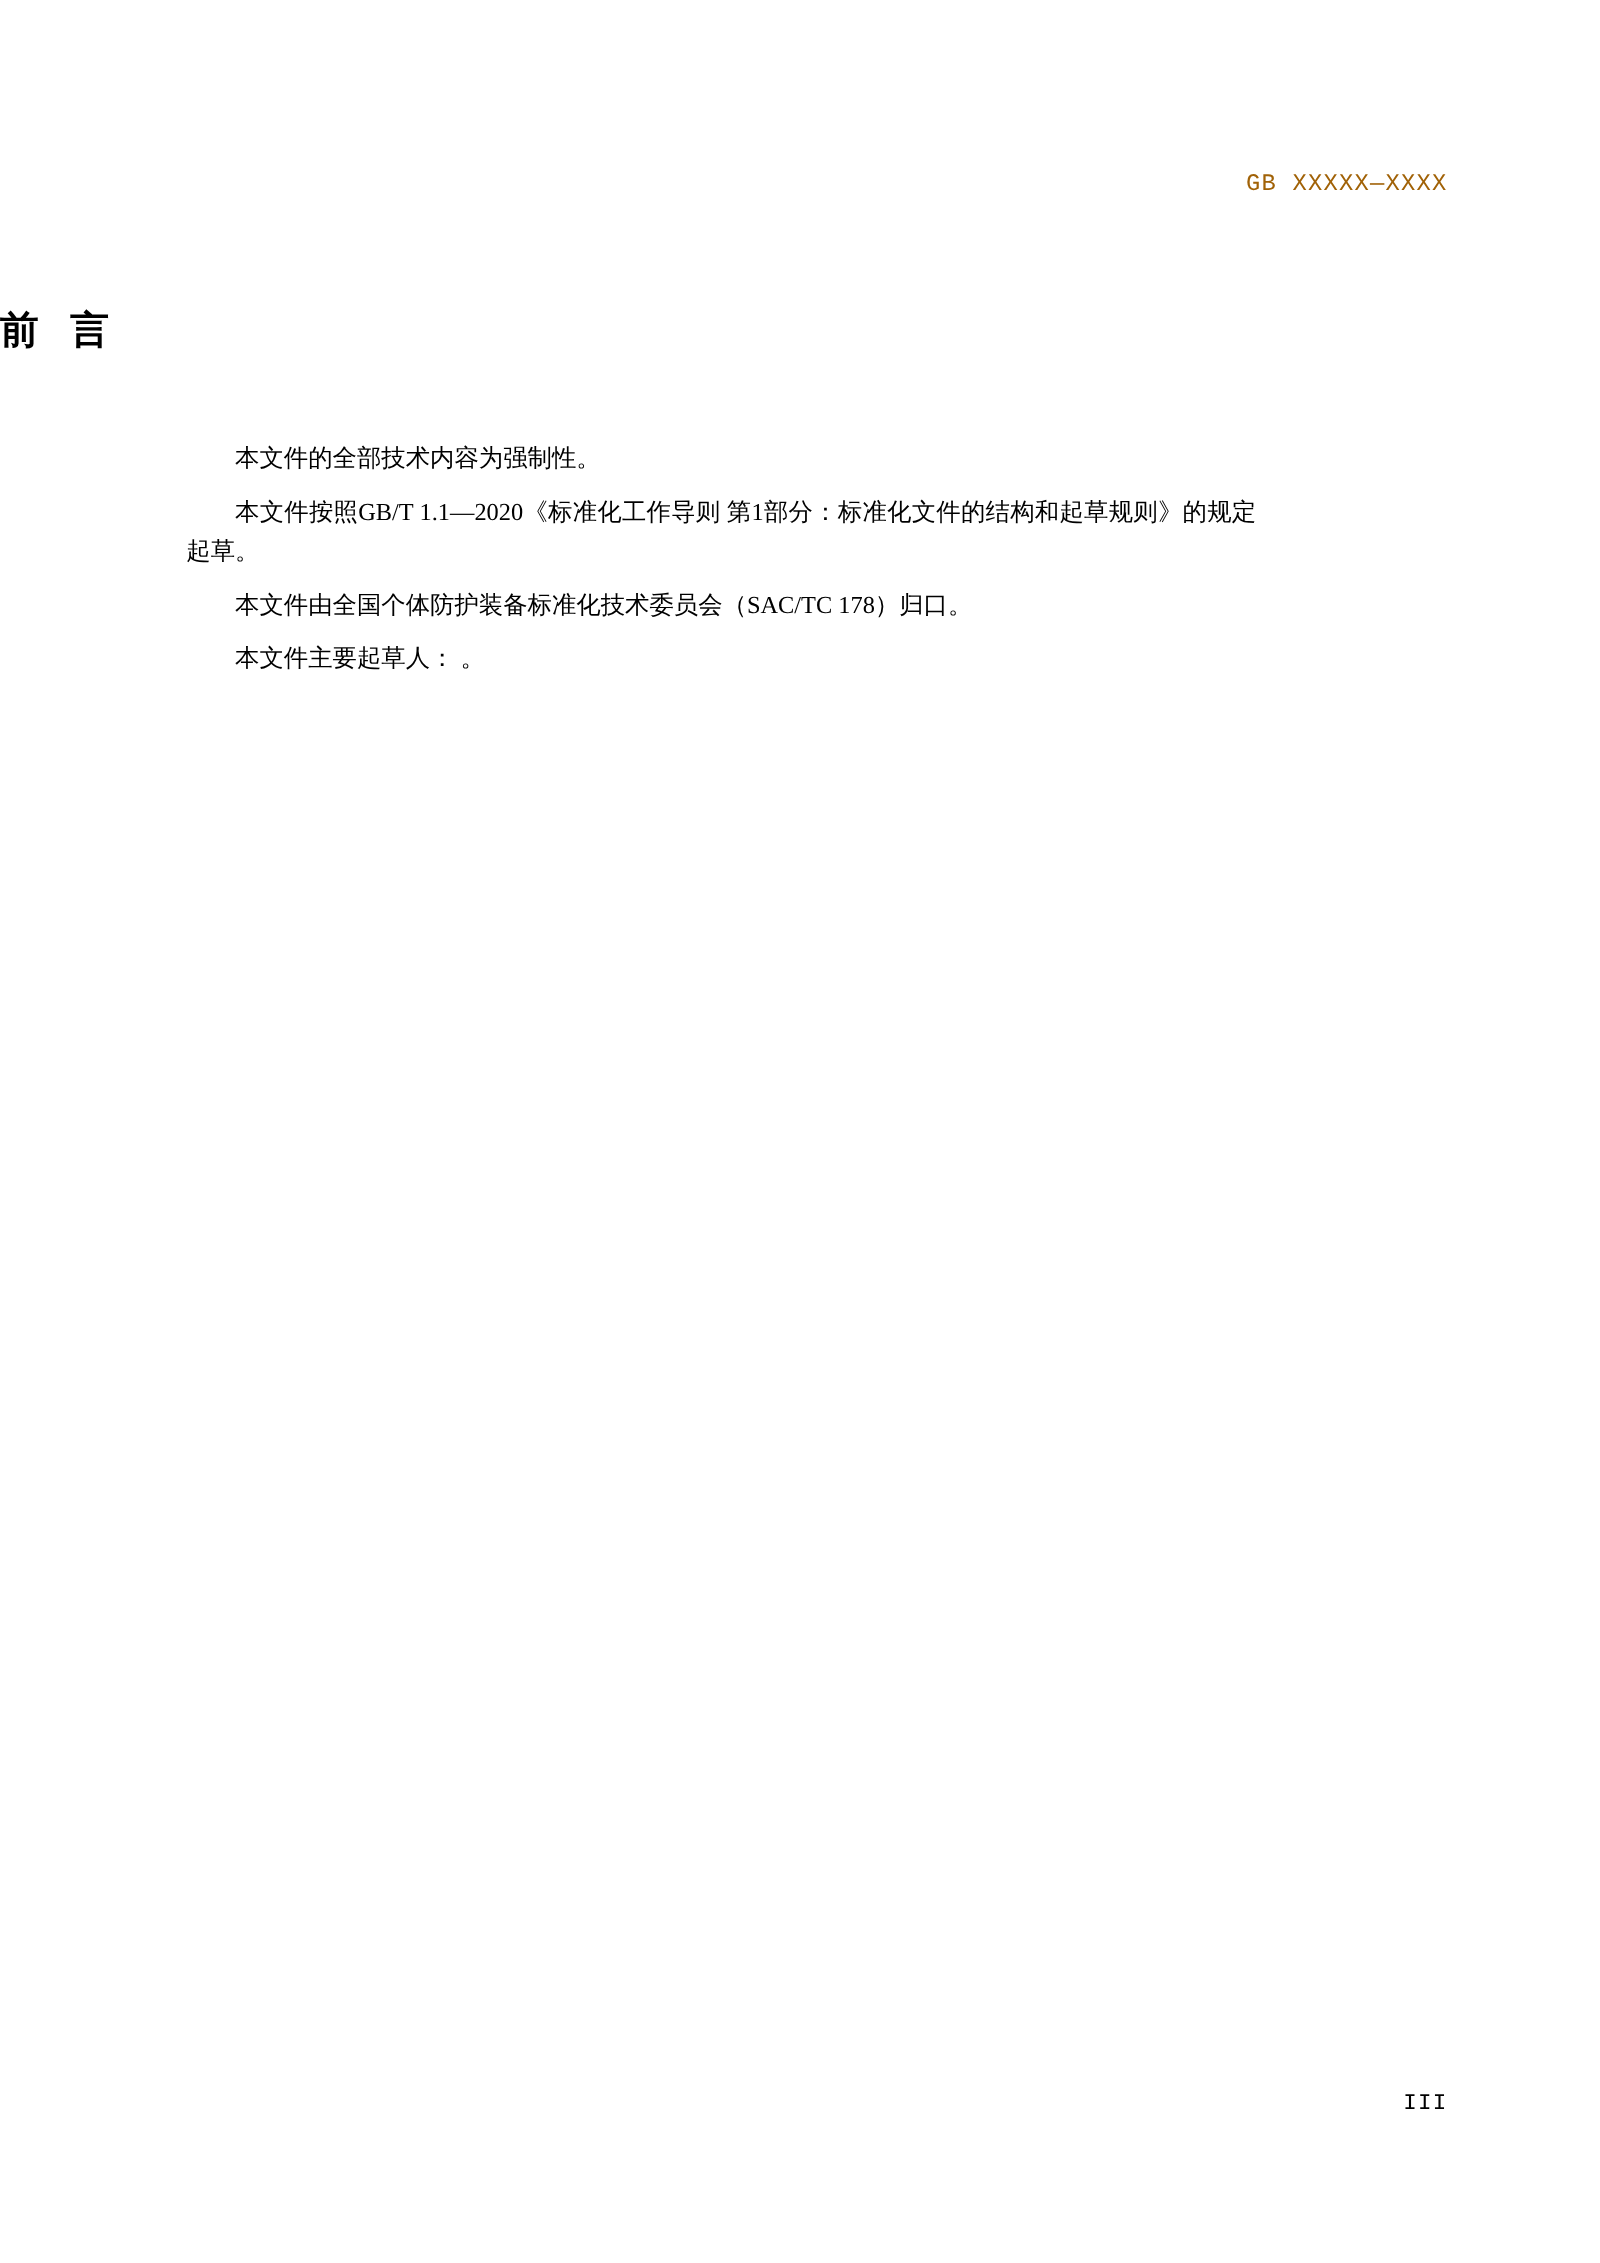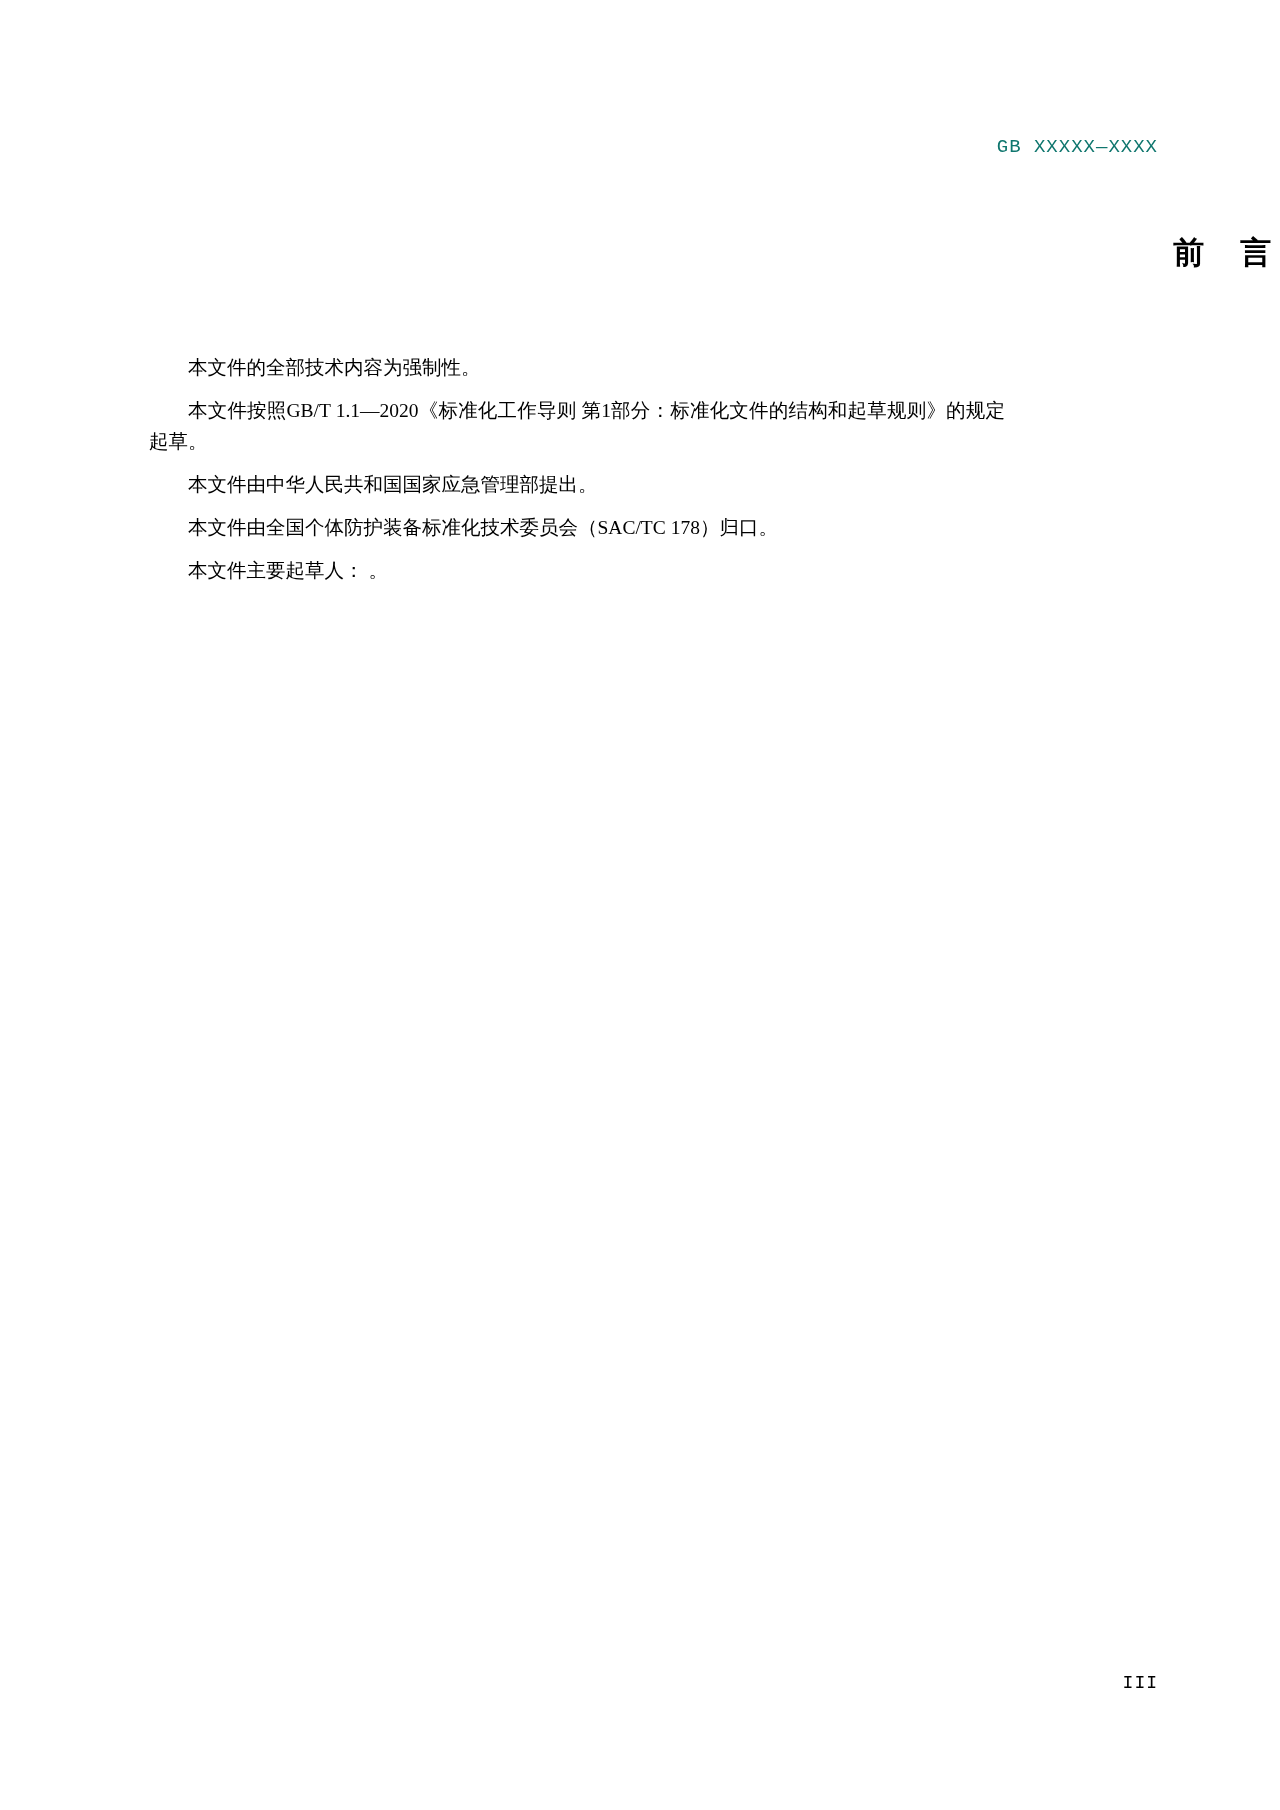--- a/index.html
+++ b/index.html
@@ -17,33 +17,33 @@
     box-sizing: border-box;
     overflow: hidden;
   }
   .header-code {
     position: absolute;
     top: 136px;
     right: 122px;
     font-family: "Liberation Mono", "DejaVu Sans Mono", monospace;
     font-size: 19px;
     letter-spacing: 1px;
-    color: #0f766e;
+    color: #a16207;
     white-space: pre;
   }
   .doc-title {
     position: absolute;
-    top: 232px;
+    top: 243px;
     left: 0;
     width: 100%;
-    text-align: right;
+    text-align: left;
     font-size: 31px;
     font-weight: bold;
     letter-spacing: 0.28em;
-    font-family: Liberation Mono, monospace;
+    font-family: Liberation Serif, serif;
   }
   .body-block {
     position: absolute;
     top: 340px;
     left: 137px;
     width: 880px;
     font-size: 19.5px;
     line-height: 31px;
   }
   .para {
@@ -66,20 +66,19 @@
 
 <div class="page">
 
   <div class="header-code">GB XXXXX—XXXX</div>
 
   <div class="doc-title">前    言</div>
 
   <div class="body-block">
     <p class="para">本文件的全部技术内容为强制性。</p>
     <p class="para">本文件按照GB/T 1.1—2020《标准化工作导则  第1部分：标准化文件的结构和起草规则》的规定起草。</p>
-    <p class="para">本文件由中华人民共和国国家应急管理部提出。</p>
     <p class="para">本文件由全国个体防护装备标准化技术委员会（SAC/TC 178）归口。</p>
     <p class="para">本文件主要起草人：            。</p>
   </div>
 
   <div class="footer-page">III</div>
 
 </div>
 
 </body></html>

